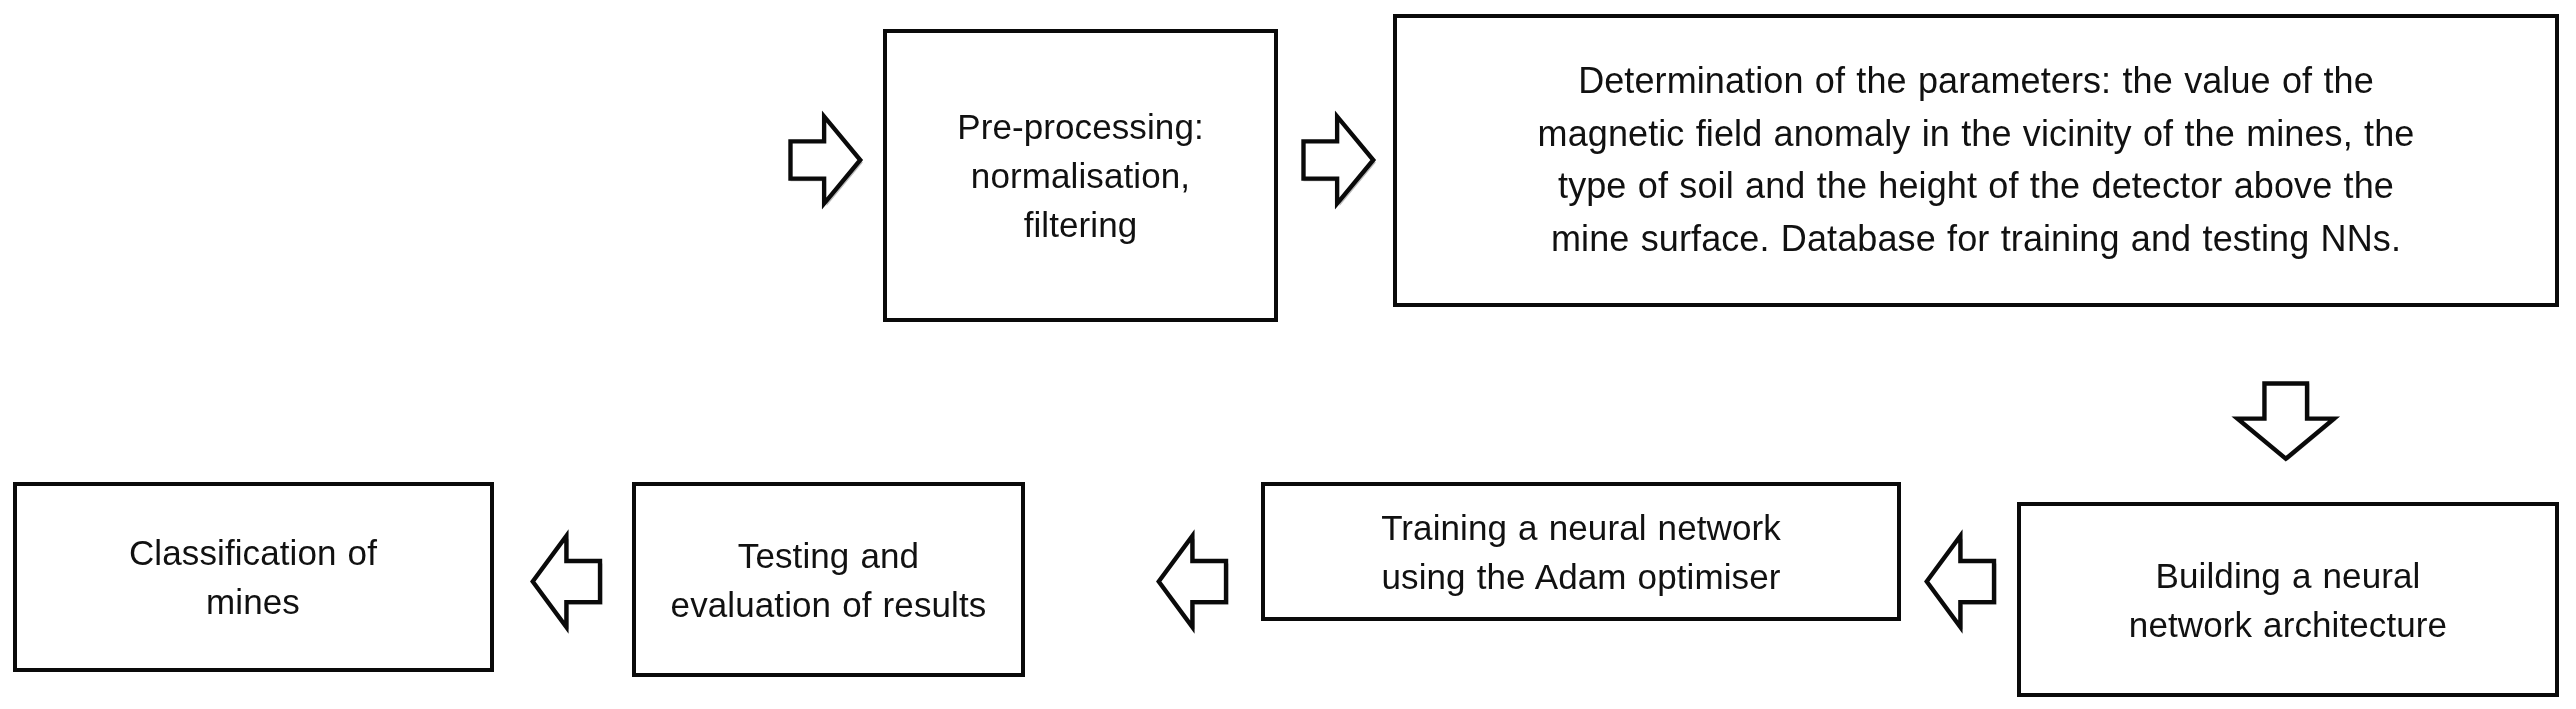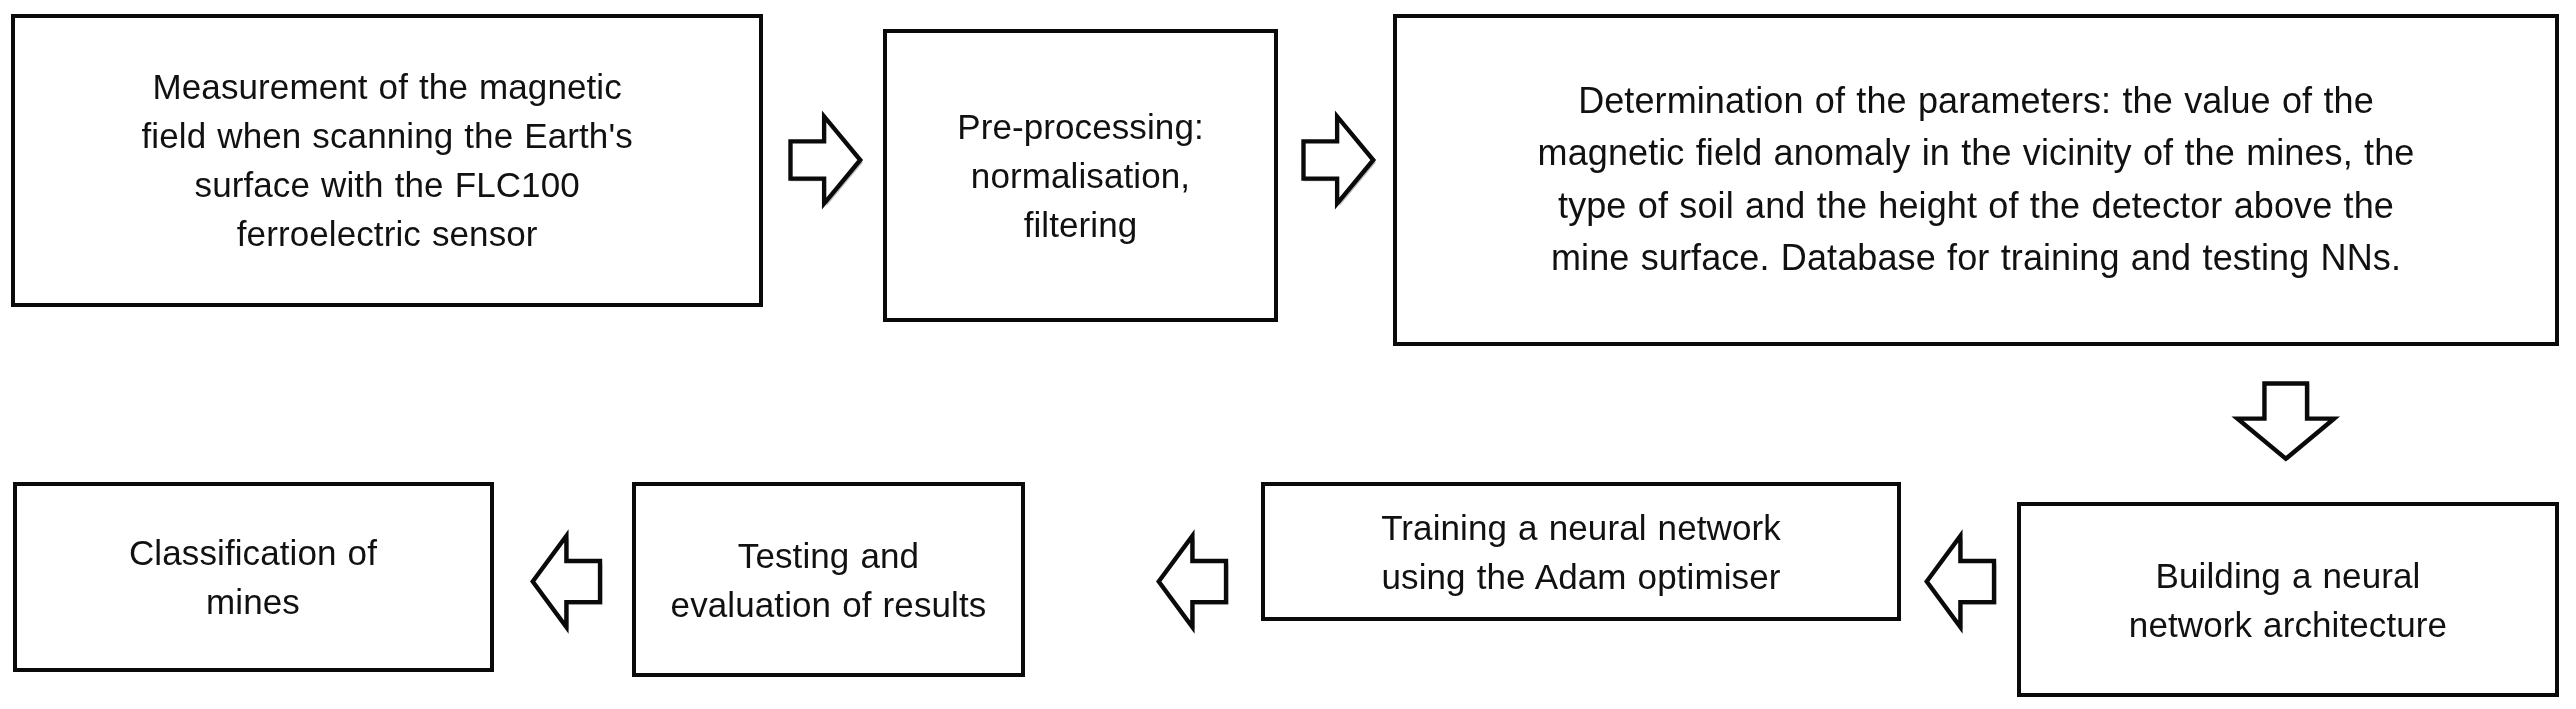--- a/index.html
+++ b/index.html
@@ -56,26 +56,20 @@
     stroke: #0a0a0a;
     stroke-width: 7;
     stroke-linejoin: miter;
   }
 </style>
 </head>
 <body>
 
 <div id="canvas">
 
-  <div class="node" style="left:11.2px; top:13.7px; width:752px; height:293px;">
-    <span class="node-label">Measurement  of the magnetic
-field when scanning the Earth's
-surface with the FLC100
-ferroelectric  sensor</span>
-  </div>
 
   <div class="arrow" style="left:788px; top:114px; width:76px; height:92px;">
     <svg viewBox="0 0 122 148" preserveAspectRatio="none" aria-hidden="true">
       <path class="arrow-shadow" d="M4 48 L62 48 L62 8 L120 78 L62 148 L62 108 L4 108 Z"></path>
       <path class="arrow-body" d="M4 44 L58 44 L58 4 L116 74 L58 144 L58 104 L4 104 Z"></path>
     </svg>
   </div>
 
   <div class="node" style="left:883px; top:29px; width:395px; height:293px;">
     <span class="node-label">Pre-processing:
@@ -83,21 +77,21 @@
 filtering</span>
   </div>
 
   <div class="arrow" style="left:1301px; top:114px; width:76px; height:92px;">
     <svg viewBox="0 0 122 148" preserveAspectRatio="none" aria-hidden="true">
       <path class="arrow-shadow" d="M4 48 L62 48 L62 8 L120 78 L62 148 L62 108 L4 108 Z"></path>
       <path class="arrow-body" d="M4 44 L58 44 L58 4 L116 74 L58 144 L58 104 L4 104 Z"></path>
     </svg>
   </div>
 
-  <div class="node" style="left:1393px; top:13.7px; width:1166px; height:332px;">
+  <div class="node" style="left:1393px; top:13.7px; width:1166px; height:293px;">
     <span class="node-label wide">Determination  of the parameters: the value of the
 magnetic field anomaly in the vicinity of the mines,  the
 type of soil and the height of the detector  above the
 mine surface. Database for training and testing  NNs.</span>
   </div>
 
   <div class="arrow" style="left:2235px; top:381px; width:104px; height:79px;">
     <svg viewBox="0 0 166 126" preserveAspectRatio="none" aria-hidden="true">
       <path class="arrow-shadow" d="M51 4 L119 4 L119 62 L162 62 L85 126 L8 62 L51 62 Z"></path>
       <path class="arrow-body" d="M47 4 L115 4 L115 60 L158 60 L81 124 L4 60 L47 60 Z"></path>

